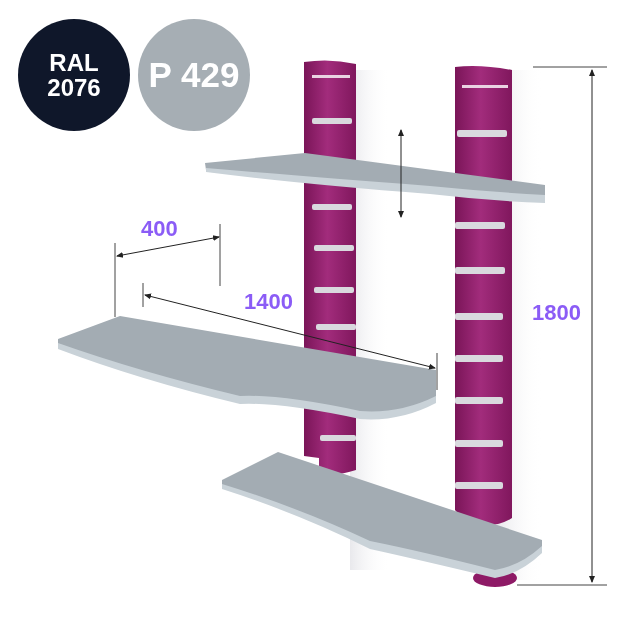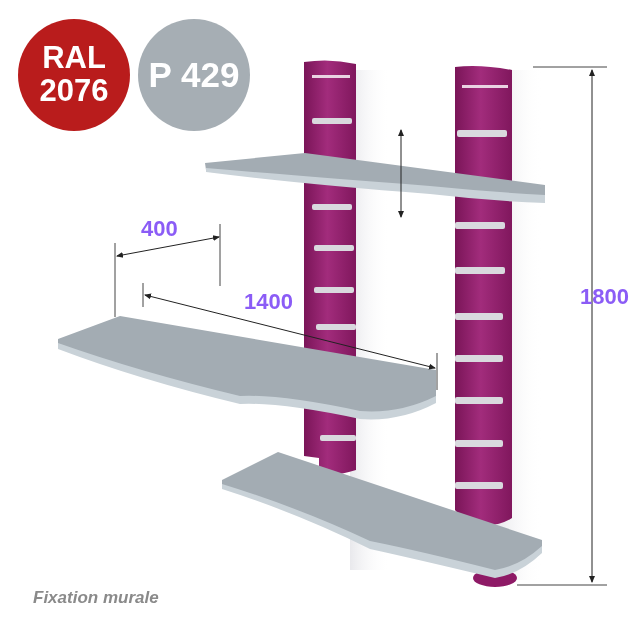--- a/index.html
+++ b/index.html
@@ -1,24 +1,24 @@
 <!DOCTYPE html>
 <html><head>
   <meta charset="utf-8">
   <style>
     html, body { margin: 0; padding: 0; background: #ffffff; }
     body { width: 640px; height: 640px; position: relative; overflow: hidden; font-family: "Liberation Sans", sans-serif; }
     #stage { position: absolute; left: 0; top: 0; width: 640px; height: 640px; }
     .badge { position: absolute; border-radius: 50%; display: flex; flex-direction: column; align-items: center; justify-content: center; color: #ffffff; font-family: "Liberation Sans", sans-serif; font-weight: bold; text-align: center; line-height: 1.05; }
-    #badge-ral { left: 18px; top: 19px; width: 112px; height: 112px; background: #b91c1c; font-size: 31px; }
+    #badge-ral { left: 18px; top: 19px; width: 112px; height: 112px; background: #0f172a; font-size: 24px; }
     #badge-p { left: 138px; top: 19px; width: 112px; height: 112px; background: #a6aeb4; font-size: 35px; }
     .dim { position: absolute; font-family: "Liberation Sans", sans-serif; font-weight: bold; color: #8b5cf6; font-size: 22px; }
     #dim-400 { left: 141px; top: 216px; }
     #dim-1200 { left: 244px; top: 289px; }
-    #dim-1800 { left: 532px; top: 284px; margin-left: 48px; }
+    #dim-1800 { left: 532px; top: 300px; }
     #caption { position: absolute; left: 33px; top: 588px; font-family: "Liberation Sans", sans-serif; font-weight: bold; font-style: italic; color: #8a8a8a; font-size: 17px; }
   </style>
 </head>
 <body>
 
 <div id="stage">
 
   <svg width="640" height="640" viewBox="0 0 640 640" style="position:absolute;left:0;top:0">
     <defs>
       <linearGradient id="colGrad" x1="0" x2="1" y1="0" y2="0">
@@ -101,14 +101,13 @@
     <span>2076</span>
   </div>
   <div id="badge-p" class="badge">
     <span>P 429</span>
   </div>
 
   <div id="dim-400" class="dim">400</div>
   <div id="dim-1200" class="dim">1400</div>
   <div id="dim-1800" class="dim">1800</div>
 
-  <div id="caption">Fixation murale</div>
 </div>
 
 </body></html>

